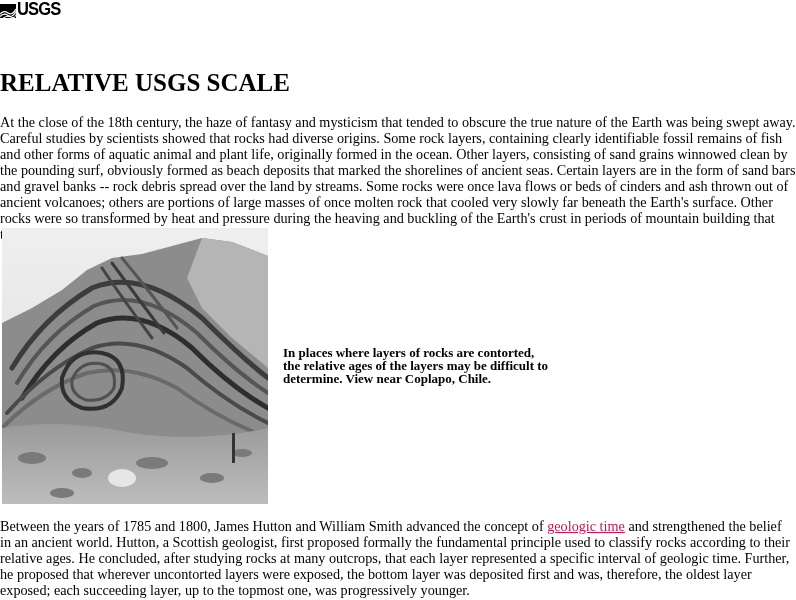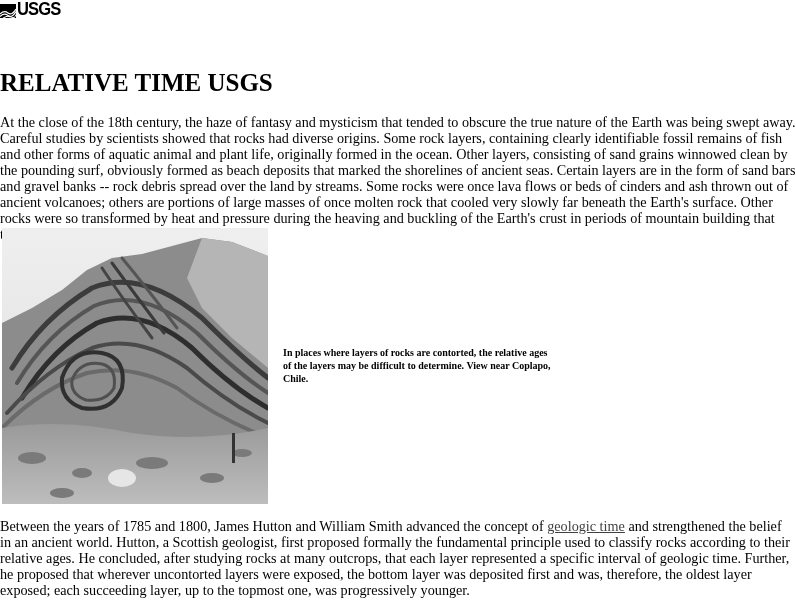--- a/index.html
+++ b/index.html
@@ -68,43 +68,43 @@
     overflow: hidden;
     background: #c9c9c9;
   }
   .caption {
     position: absolute;
     left: 283px;
     top: 346px;
     width: 270px;
     font-family: "Liberation Serif", serif;
     font-weight: bold;
-    font-size: 10px;
+    font-size: 13px;
     line-height: 13px;
     margin: 0;
   }
   a.link {
-    color: #404040;
+    color: #be185d;
     text-decoration: underline;
   }
 </style>
 </head>
 <body>
 
 <div class="logo">
   <svg class="logo-mark" viewBox="0 0 16 14">
     <rect x="0" y="0" width="16" height="14" fill="#000"></rect>
     <path d="M0 10 Q4 6 8 9 T16 5" stroke="#fff" stroke-width="1.2" fill="none"></path>
     <path d="M0 12.5 Q4 8.5 8 11.5 T16 7.5" stroke="#fff" stroke-width="1.2" fill="none"></path>
     <path d="M3 14 Q7 11 11 13 T16 10.5" stroke="#fff" stroke-width="1" fill="none"></path>
   </svg>
   <span class="logo-text">USGS</span>
 </div>
 
-<h1>RELATIVE TIME USGS</h1>
+<h1>RELATIVE USGS SCALE</h1>
 
 <p class="para para1">At the close of the 18th century, the haze of fantasy and mysticism that tended to obscure the true nature of the Earth was being swept away. Careful studies by scientists showed that rocks had diverse origins. Some rock layers, containing clearly identifiable fossil remains of fish and other forms of aquatic animal and plant life, originally formed in the ocean. Other layers, consisting of sand grains winnowed clean by the pounding surf, obviously formed as beach deposits that marked the shorelines of ancient seas. Certain layers are in the form of sand bars and gravel banks -- rock debris spread over the land by streams. Some rocks were once lava flows or beds of cinders and ash thrown out of ancient volcanoes; others are portions of large masses of once molten rock that cooled very slowly far beneath the Earth's surface. Other rocks were so transformed by heat and pressure during the heaving and buckling of the Earth's crust in periods of mountain building that their original features were obliterated.</p>
 
 <div class="photo" title="Photograph of contorted rock layers near Copiapo, Chile">
   <svg width="266" height="276" viewBox="0 0 266 276">
     <defs>
       <linearGradient id="sky" x1="0" y1="0" x2="0" y2="1">
         <stop offset="0" stop-color="#efefef"></stop>
         <stop offset="1" stop-color="#dcdcdc"></stop>
       </linearGradient>

